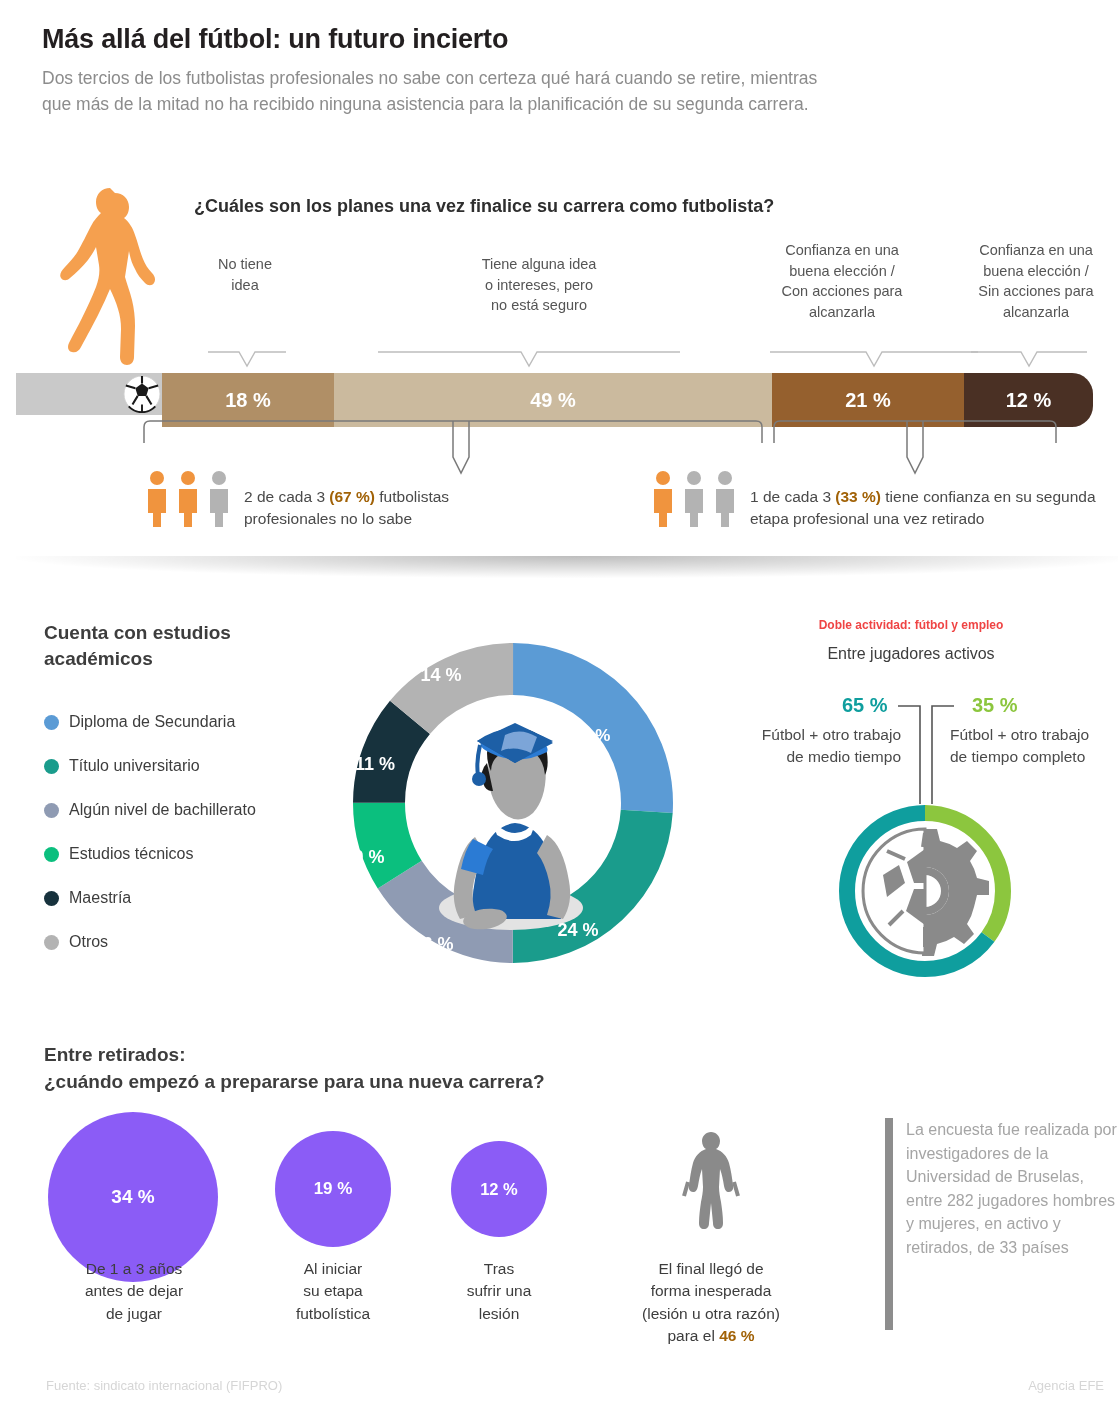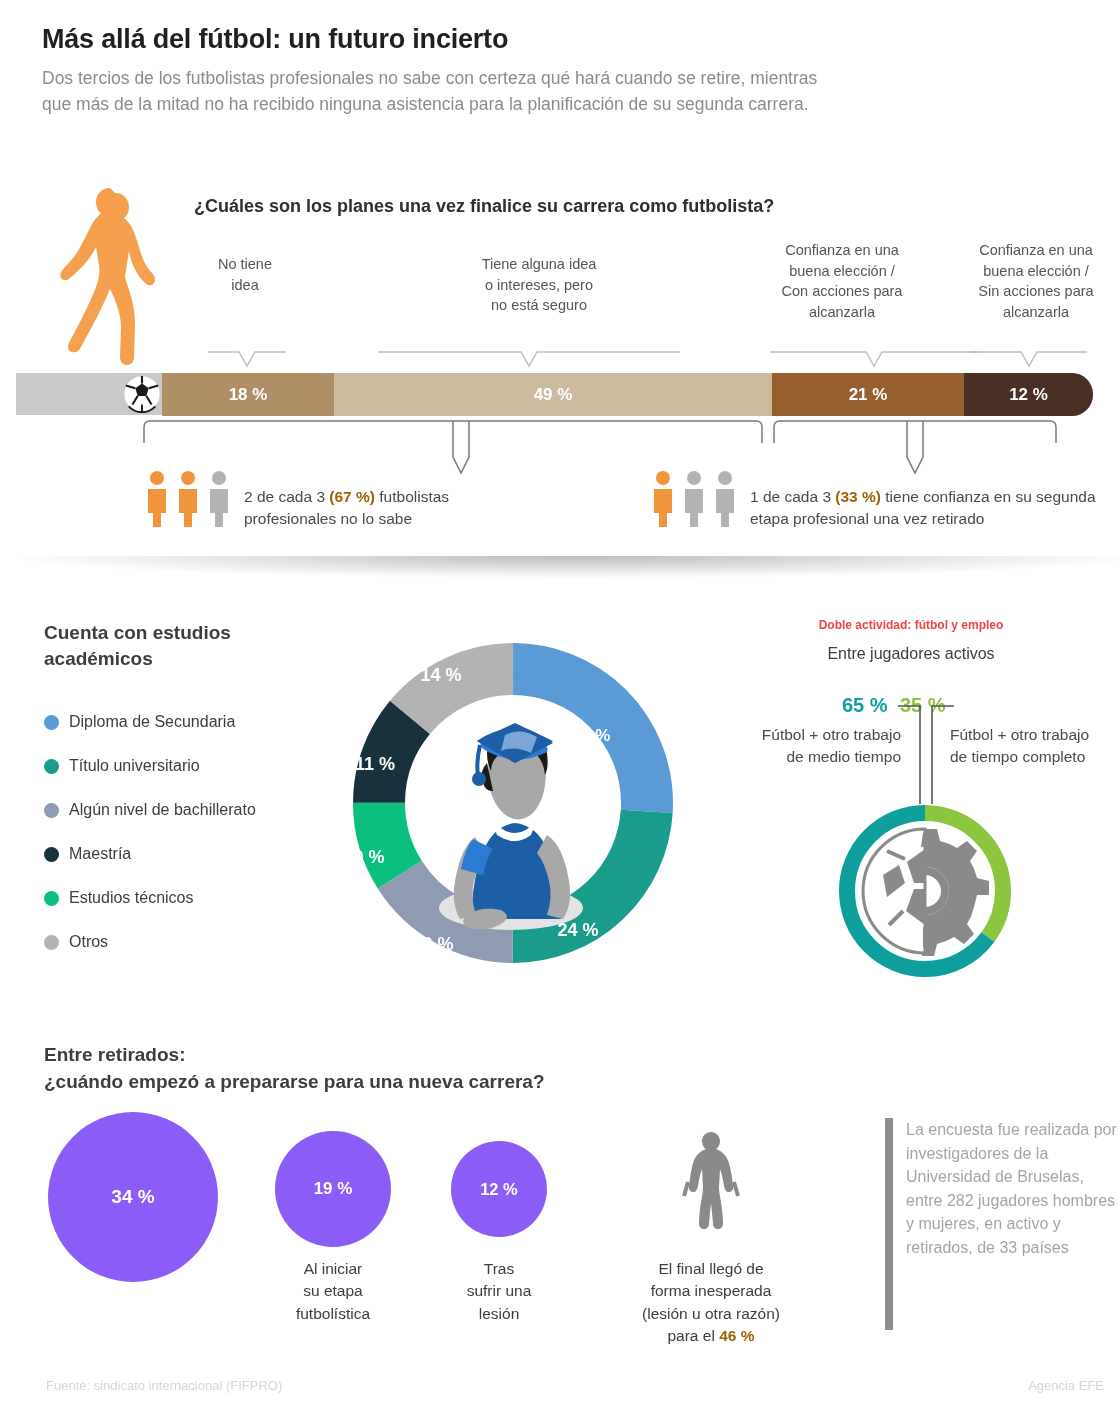--- a/index.html
+++ b/index.html
@@ -34,22 +34,22 @@
 
   
   .footballer { position:absolute; left:32px; top:184px; }
 
   
   .barwrap { position:absolute; left:0px; top:373px; width:1077px; height:42px; }
   .bar-bg {
     position:absolute; left:0; top:0; width:1077px; height:42px;
     background:#c9c9c9; border-radius:0 21px 21px 0;
   }
-  .seg { position:absolute; top:0; height:43px; display:flex; align-items:center; justify-content:center;
-         color:#fff; font-size:17px; font-weight:bold; }
+  .seg { position:absolute; top:0; height:54px; display:flex; align-items:center; justify-content:center;
+         color:#fff; font-size:20px; font-weight:bold; }
   .seg.first { border-radius:0; }
   .seg.last { border-radius:0 21px 21px 0; }
   .ball { position:absolute; left:107px; top:375px; width:38px; height:38px; }
   .people-txt { position:absolute; font-size:15.5px; color:#4a4a4a; line-height:1.45; }
   .hl-orange { color:#a16207; font-weight:bold; }
 
   
   .div-shadow {
     position:absolute; left:0; width:1118px; height:22px;
     background:radial-gradient(ellipse at 50% 0%, rgba(0,0,0,0.26) 0%, rgba(0,0,0,0.0) 72%);
@@ -187,26 +187,26 @@
     </div>
     <div class="leg-item">
       <span class="leg-dot" style="background:#1A9C8C;"></span>
       <span class="leg-txt">Título universitario</span>
     </div>
     <div class="leg-item">
       <span class="leg-dot" style="background:#8F9BB3;"></span>
       <span class="leg-txt">Algún nivel de bachillerato</span>
     </div>
     <div class="leg-item">
+      <span class="leg-dot" style="background:#0BBF7E;"></span>
+      <span class="leg-txt">Estudios técnicos</span>
+    </div>
+    <div class="leg-item">
       <span class="leg-dot" style="background:#17323D;"></span>
       <span class="leg-txt">Maestría</span>
-    </div>
-    <div class="leg-item">
-      <span class="leg-dot" style="background:#0BBF7E;"></span>
-      <span class="leg-txt">Estudios técnicos</span>
     </div>
     <div class="leg-item">
       <span class="leg-dot" style="background:#B3B3B3;"></span>
       <span class="leg-txt">Otros</span>
     </div>
   </div>
 
   <svg class="donut" viewBox="0 0 360 360">
 
     <g transform="rotate(-90 180 180)" fill="none" stroke-width="52">
@@ -242,21 +242,21 @@
     <text x="100" y="327" fill="#ffffff" font-size="18" font-weight="bold" font-family="Liberation Sans, sans-serif" text-anchor="middle">16 %</text>
     <text x="36" y="240" fill="#ffffff" font-size="18" font-weight="bold" font-family="Liberation Sans, sans-serif" text-anchor="middle">9 %</text>
     <text x="42" y="147" fill="#ffffff" font-size="18" font-weight="bold" font-family="Liberation Sans, sans-serif" text-anchor="middle">11 %</text>
     <text x="108" y="58" fill="#ffffff" font-size="18" font-weight="bold" font-family="Liberation Sans, sans-serif" text-anchor="middle">14 %</text>
   </svg>
 
   <div class="s2r-title">Doble actividad: fútbol y empleo</div>
   <div class="s2r-sub">Entre jugadores activos</div>
 
   <div class="pct-teal" style="left:826px; top:694px;">65 %</div>
-  <div class="pct-lime" style="left:884px; top:694px;">35 %</div>
+  <div class="pct-lime" style="left:956px; top:694px;">35 %</div>
 
   <svg style="position:absolute;left:880px;top:700px;" width="60" height="110">
     <g stroke="#555" stroke-width="1.6" fill="none">
       <path d="M2,6 H24 V104"></path>
       <path d="M58,6 H36 V104"></path>
     </g>
   </svg>
 
   <div class="lbl-side" style="left:700px; top:724px; width:185px; text-align:right;">Fútbol + otro trabajo<br>de medio tiempo</div>
   <div class="lbl-side" style="left:934px; top:724px; width:190px; text-align:left;">Fútbol + otro trabajo<br>de tiempo completo</div>
@@ -284,20 +284,21 @@
     </g>
   </svg>
 
   <div class="div-shadow" style="top:992px; opacity:0.0;"></div>
 
   <div class="s3-title">Entre retirados:<br>¿cuándo empezó a prepararse para una nueva carrera?</div>
 
   <div class="bub" style="left:32px; top:1112px; width:170px; height:170px; font-size:19px;">
     <span>34 %</span>
   </div>
+  <div class="bub-lbl" style="left:28px; top:1258px; width:180px;">De 1 a 3 años<br>antes de dejar<br>de jugar</div>
 
   <div class="bub" style="left:259px; top:1131px; width:116px; height:116px; font-size:17px;">
     <span>19 %</span>
   </div>
   <div class="bub-lbl" style="left:237px; top:1258px; width:160px;">Al iniciar<br>su etapa<br>futbolística</div>
 
   <div class="bub" style="left:435px; top:1141px; width:96px; height:96px; font-size:16.5px;">
     <span>12 %</span>
   </div>
   <div class="bub-lbl" style="left:403px; top:1258px; width:160px;">Tras<br>sufrir una<br>lesión</div>

